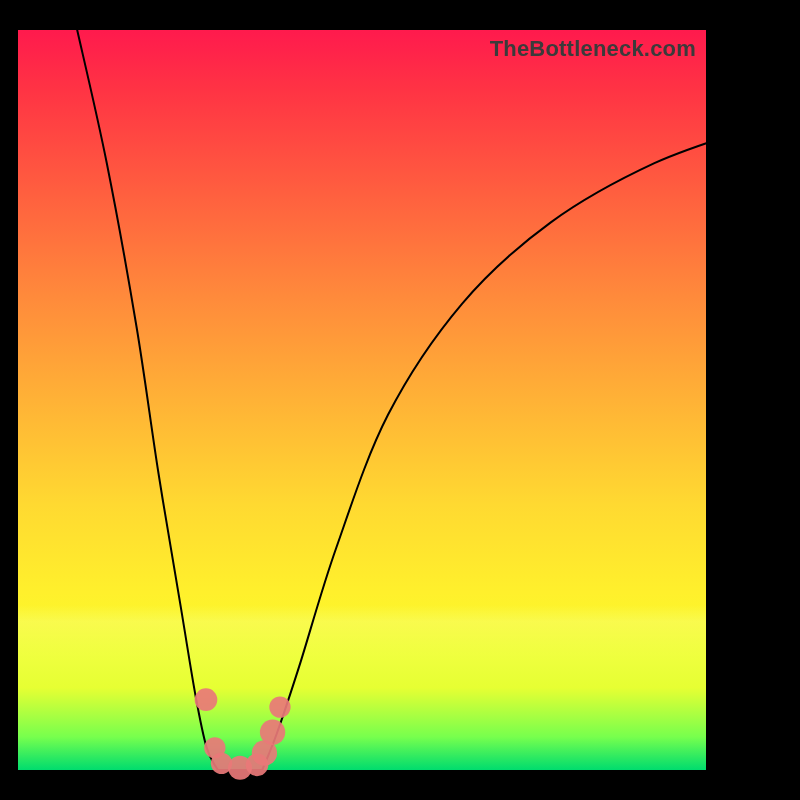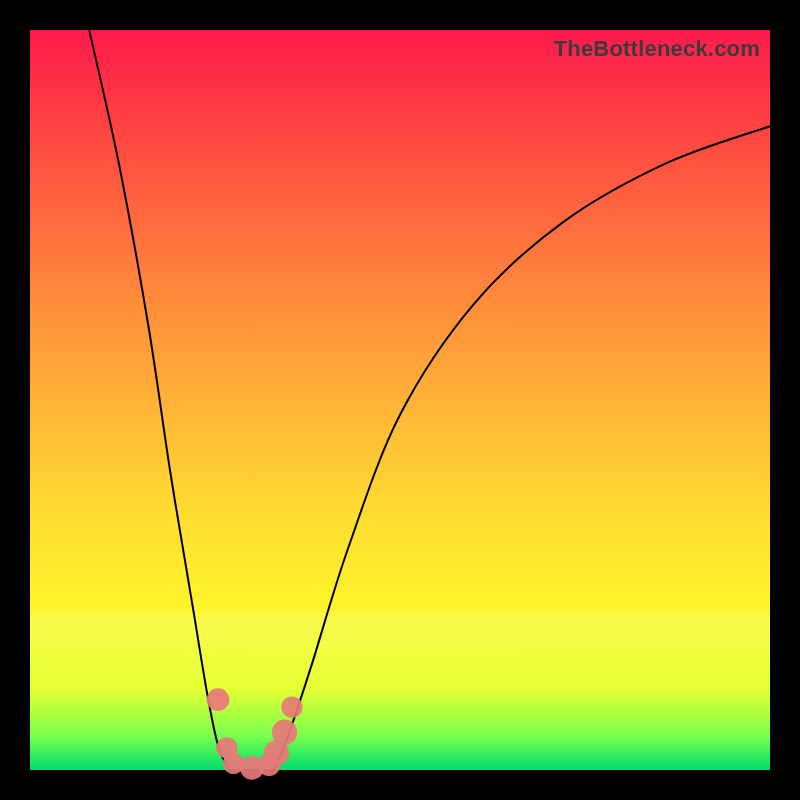--- a/index.html
+++ b/index.html
@@ -6,23 +6,23 @@
     margin: 0;
     padding: 0;
     width: 800px;
     height: 800px;
     background: #000000;
     overflow: hidden;
     font-family: Arial, Helvetica, sans-serif;
   }
   .frame {
     position: absolute;
-    left: 30px;
+    left: 18px;
     top: 30px;
-    width: 740px;
+    width: 688px;
     height: 740px;
     background: linear-gradient(to bottom,
       #ff1a4d 0%,
       #ff3344 8%,
       #ff5f3f 22%,
       #ff8a3b 36%,
       #ffb236 50%,
       #ffd931 64%,
       #fff02c 76%,
       #f7ff28 85%,

